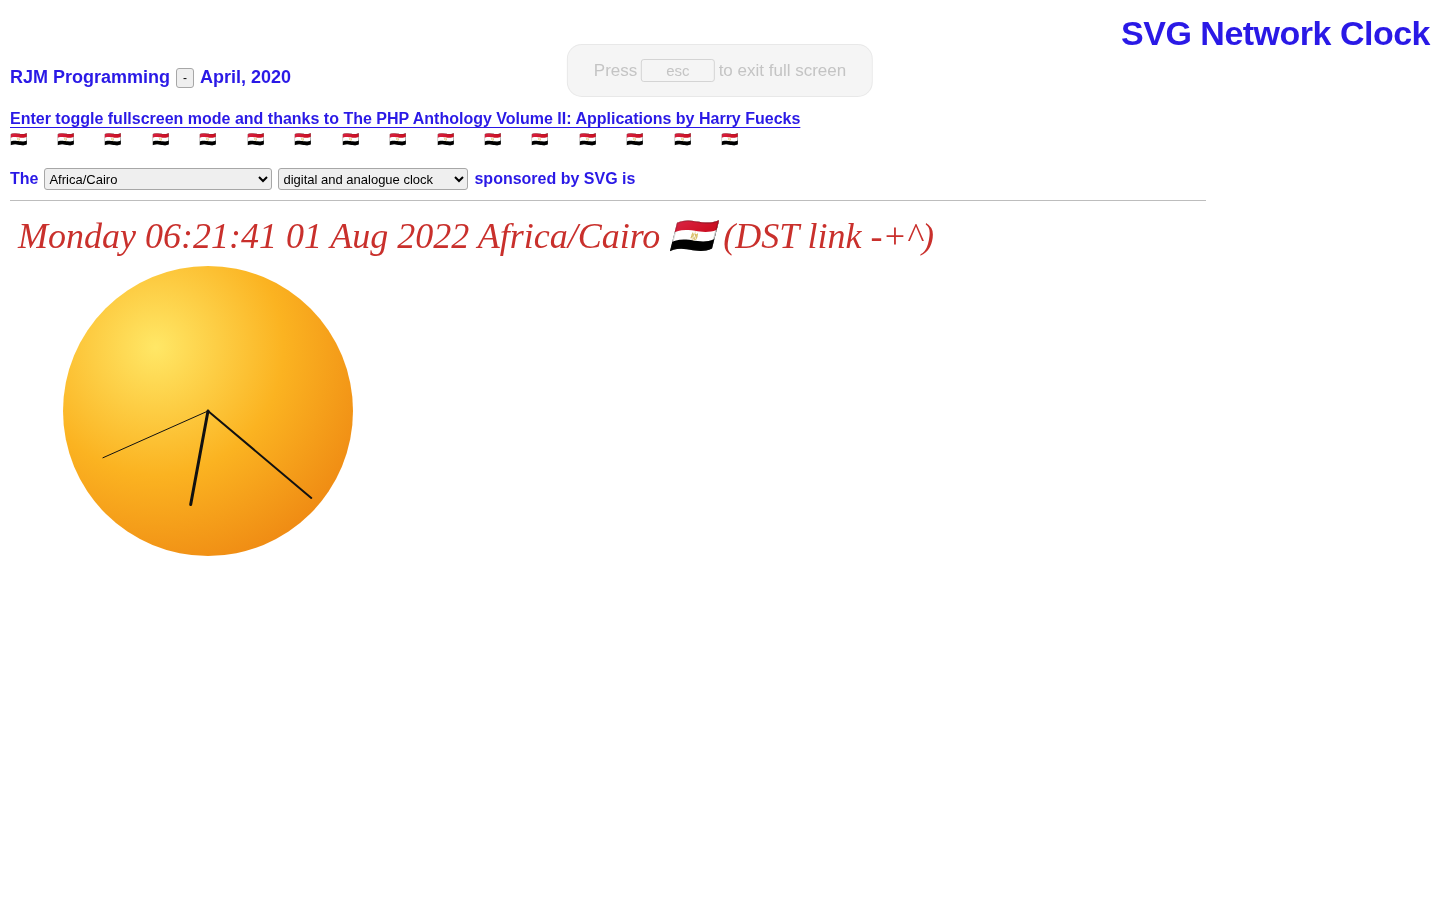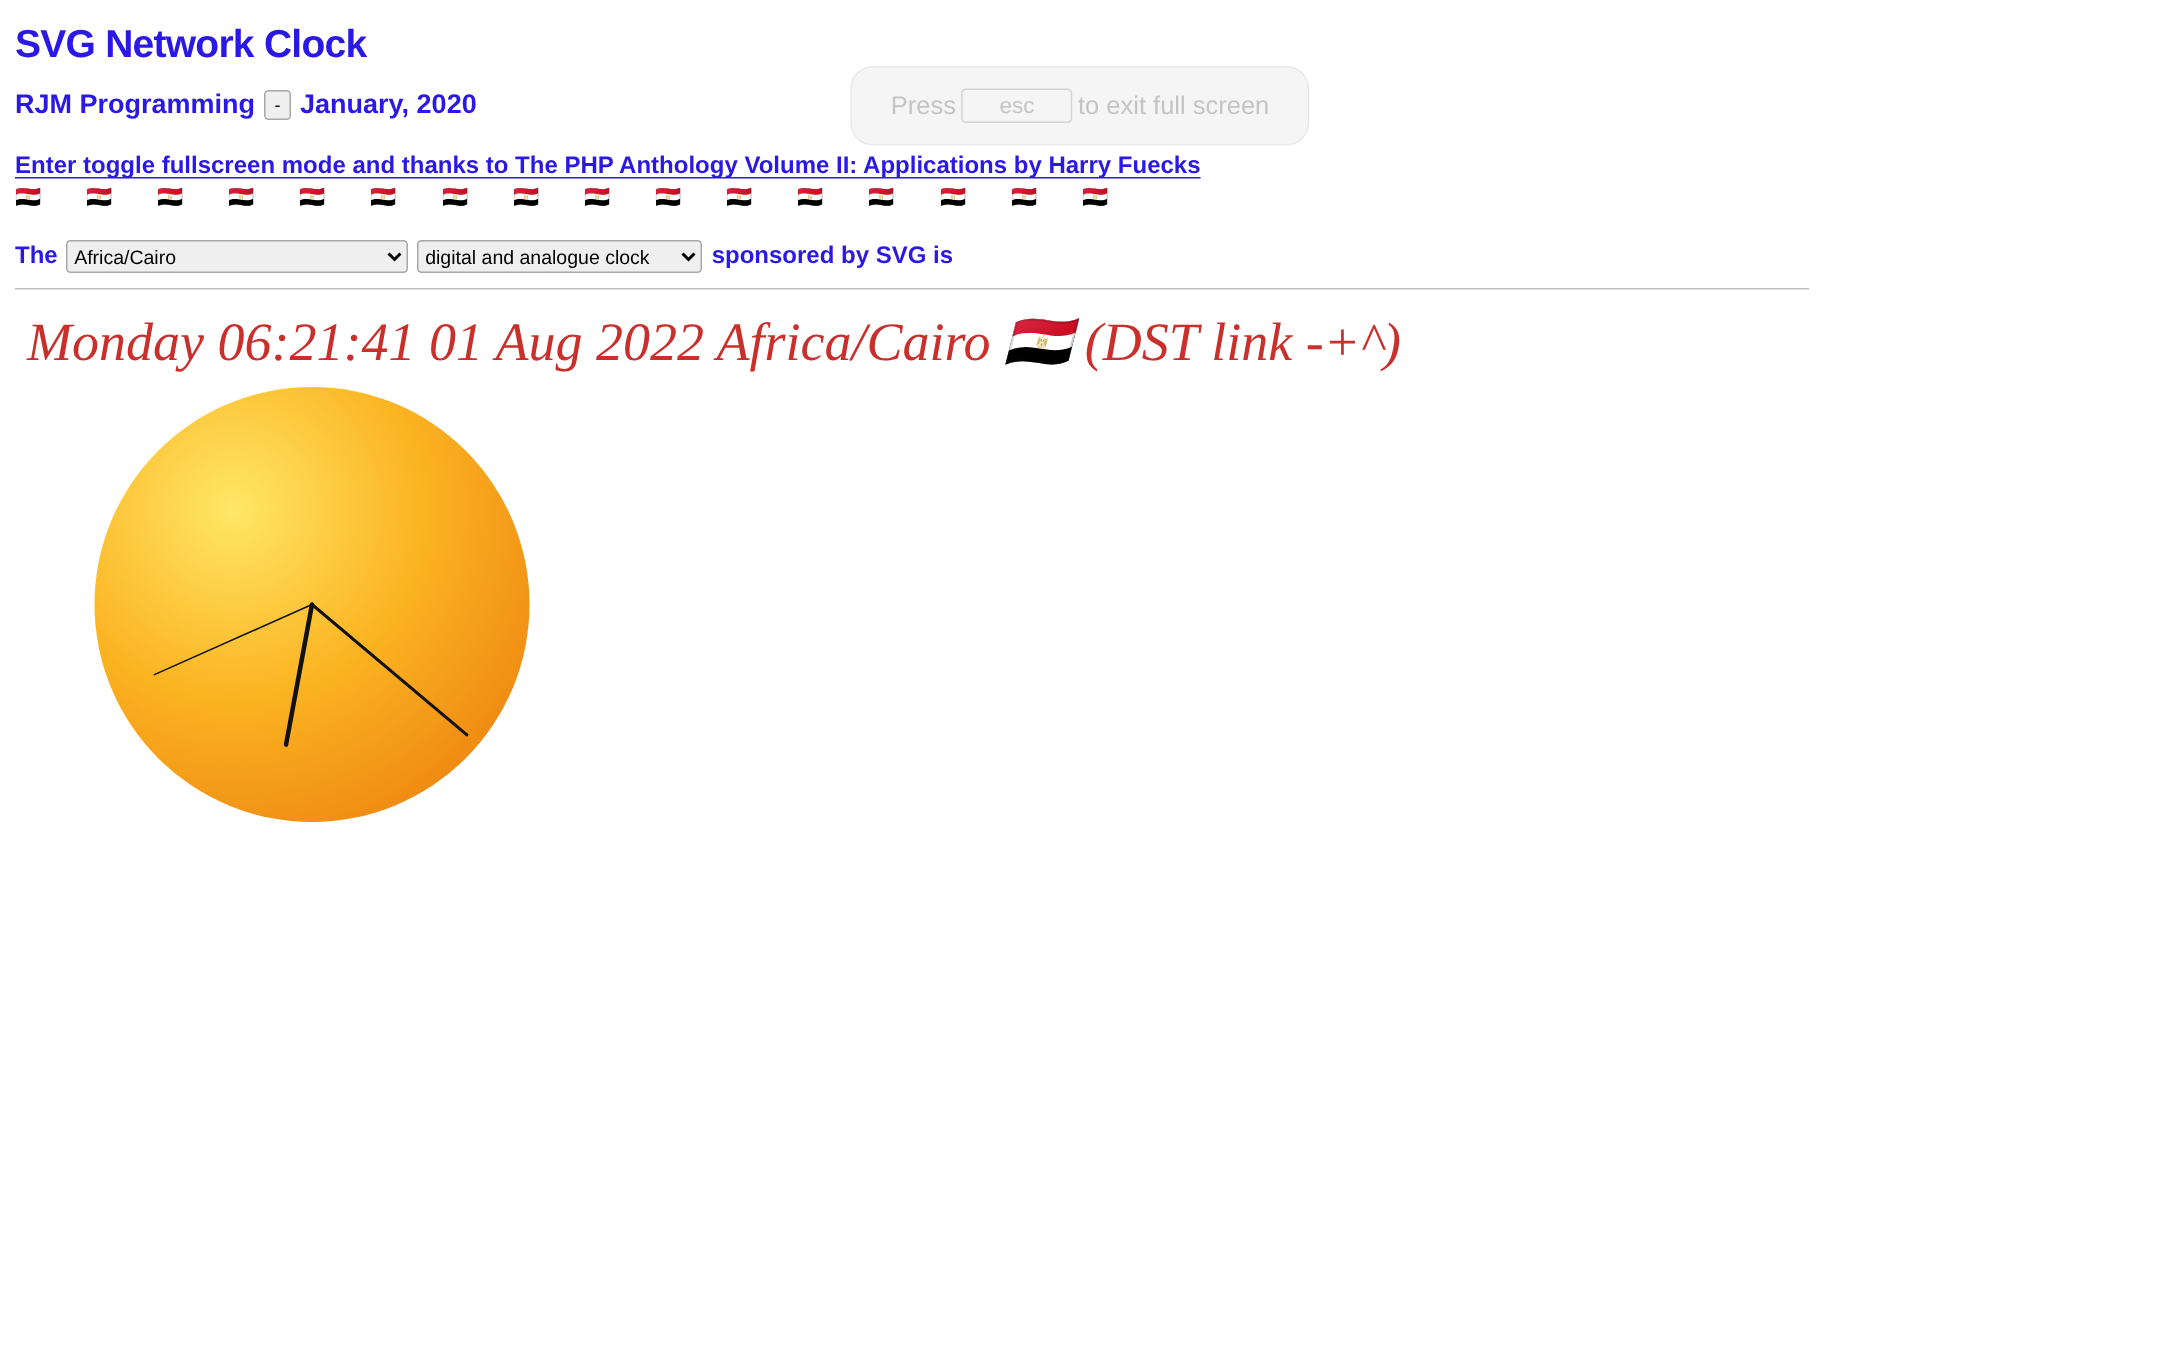--- a/index.html
+++ b/index.html
@@ -7,24 +7,25 @@
     padding: 0;
     width: 1440px;
     height: 900px;
     background: #ffffff;
     font-family: Verdana, Arial, sans-serif;
   }
   body { padding: 8px 10px; box-sizing: border-box; position: relative; }
 
   .title {
     color: #2a19e6;
-    font-size: 26px;
+    font-size: 34px;
     font-weight: 800;
     margin: 6px 0 14px 0;
     letter-spacing: -0.5px;
+    text-align: right;
   }
 
   .subtitle-line {
     color: #2a19e6;
     font-weight: 800;
     font-size: 18px;
     margin: 10px 0 18px 0;
     display: flex;
     align-items: flex-end;
     gap: 6px;
@@ -129,21 +130,21 @@
   }
 </style>
 </head>
 <body>
 
 <h1 class="title">SVG Network Clock</h1>
 
 <div class="subtitle-line">
   <span>RJM Programming</span>
   <button class="subtitle-button">-</button>
-  <span>January, 2020</span>
+  <span>April, 2020</span>
 </div>
 
 <div class="credits-line">Enter toggle fullscreen mode and thanks to The PHP Anthology Volume II: Applications by Harry Fuecks</div>
 
 <div class="flag-strip" id="flag-strip">🇪🇬🇪🇬🇪🇬🇪🇬🇪🇬🇪🇬🇪🇬🇪🇬🇪🇬🇪🇬🇪🇬🇪🇬🇪🇬🇪🇬🇪🇬🇪🇬</div>
 
 <div class="controls-line">
   <span>The</span>
   <select id="tz-select">
     <option>Africa/Cairo</option>

